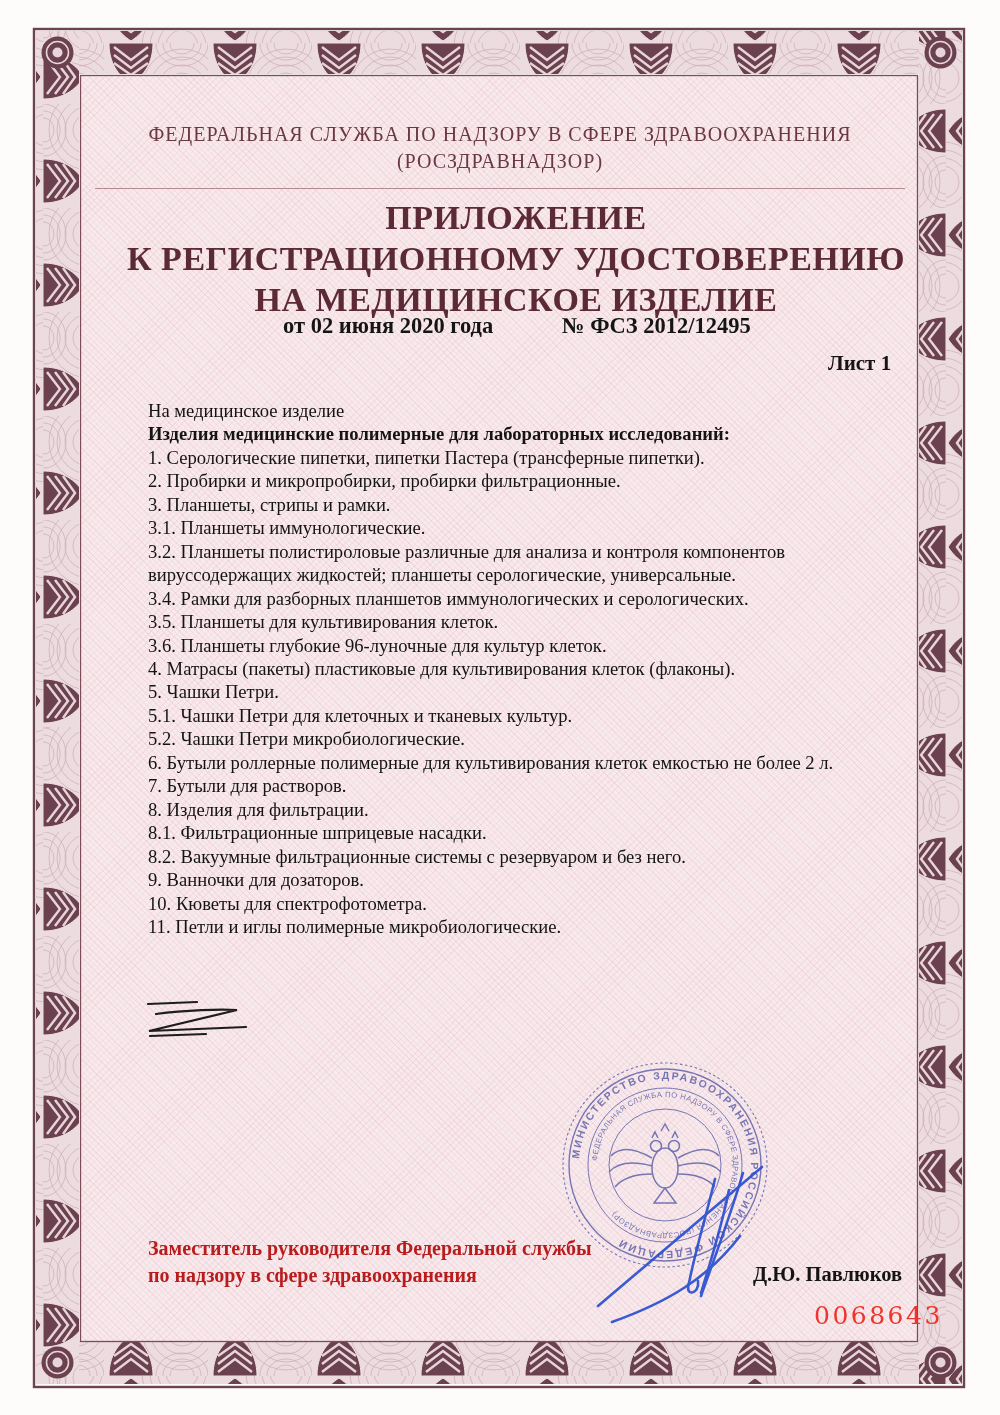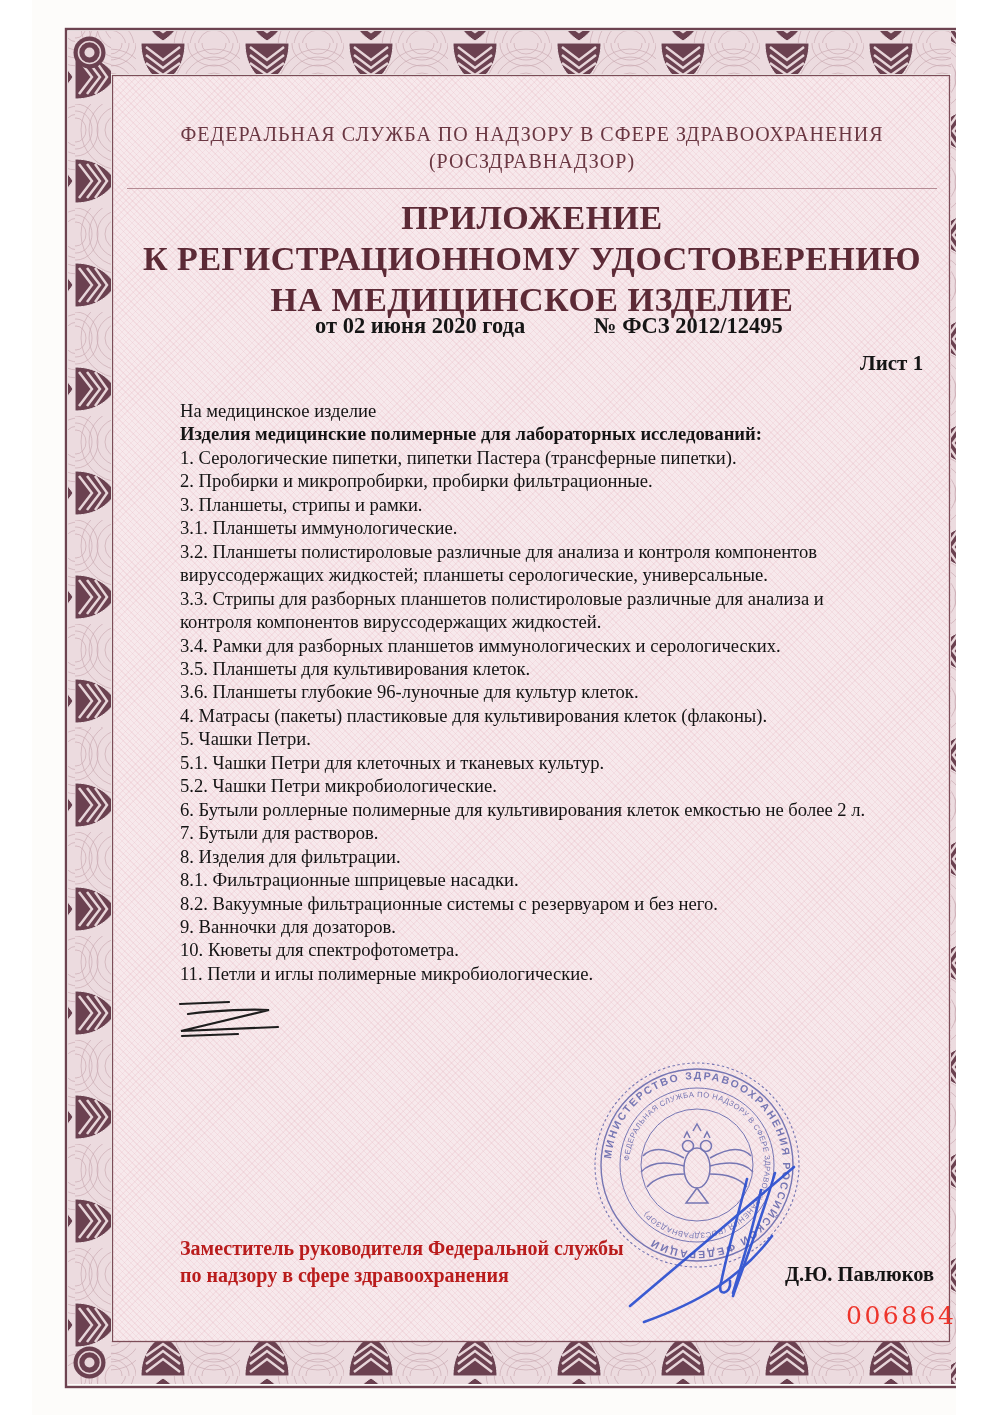--- a/index.html
+++ b/index.html
@@ -1,39 +1,38 @@
 <!DOCTYPE html>
 <html><head>
 <meta charset="utf-8">
 <style>
   html,body{margin:0;padding:0;background:#ffffff;}
   .page{
-    position:relative;width:924px;height:1415px;overflow:hidden;
+    position:relative;width:1000px;height:1415px;overflow:hidden;
     background:#fdfcfa;
     font-family:"Liberation Serif",serif;
-    margin-left:32px;
   }
   
   .paper{
     position:absolute;left:81px;top:76px;width:838px;height:1266px;
     background-color:#f7e9ec;
     background-image:
       repeating-linear-gradient(45deg, rgba(225,166,179,.20) 0 1px, rgba(0,0,0,0) 1px 4px),
       repeating-linear-gradient(-45deg, rgba(225,166,179,.16) 0 1px, rgba(0,0,0,0) 1px 5px);
   }
   .border-svg{position:absolute;left:0;top:0;pointer-events:none;}
   .abs{position:absolute;}
   .org-line{
     left:80px;width:840px;text-align:center;color:#6a3742;
     font-size:20px;letter-spacing:1px;line-height:26px;
   }
   .divider{left:95px;width:810px;height:0;border-top:1px solid #a3747e;opacity:.8;}
   .title-line{
     left:80px;width:840px;text-align:center;color:#5c2a36;
-    font-weight:700;font-size:34px;line-height:41px;letter-spacing:.5px;
+    font-weight:700;font-size:34px;line-height:41px;letter-spacing:.5px;padding-left:16px;
   }
   .meta{font-weight:700;font-size:22.5px;color:#151515;white-space:nowrap;}
   .sheet{font-weight:700;font-size:21px;color:#151515;white-space:nowrap;}
   .body-block{
     left:148px;top:399px;width:772px;
     font-size:18.6px;line-height:23.45px;color:#141414;
   }
   .body-block .intro{white-space:pre-line;}
   .body-block .subject{font-weight:700;}
   .body-block .item{white-space:pre-line;}
@@ -179,22 +178,20 @@
 
   <div class="abs body-block">
     <div class="intro">На медицинское изделие</div>
     <div class="subject">Изделия медицинские полимерные для лабораторных исследований:</div>
     <div class="item">1. Серологические пипетки, пипетки Пастера (трансферные пипетки).</div>
     <div class="item">2. Пробирки и микропробирки, пробирки фильтрационные.</div>
     <div class="item">3. Планшеты, стрипы и рамки.</div>
     <div class="item">3.1. Планшеты иммунологические.</div>
     <div class="item">3.2. Планшеты полистироловые различные для анализа и контроля компонентов
 вируссодержащих жидкостей; планшеты серологические, универсальные.</div>
-    <div class="item">3.3. Стрипы для разборных планшетов полистироловые различные для анализа и
-контроля компонентов вируссодержащих жидкостей.</div>
     <div class="item">3.4. Рамки для разборных планшетов иммунологических и серологических.</div>
     <div class="item">3.5. Планшеты для культивирования клеток.</div>
     <div class="item">3.6. Планшеты глубокие 96-луночные для культур клеток.</div>
     <div class="item">4. Матрасы (пакеты) пластиковые для культивирования клеток (флаконы).</div>
     <div class="item">5. Чашки Петри.</div>
     <div class="item">5.1. Чашки Петри для клеточных и тканевых культур.</div>
     <div class="item">5.2. Чашки Петри микробиологические.</div>
     <div class="item">6. Бутыли роллерные полимерные для культивирования клеток емкостью не более 2 л.</div>
     <div class="item">7. Бутыли для растворов.</div>
     <div class="item">8. Изделия для фильтрации.</div>

